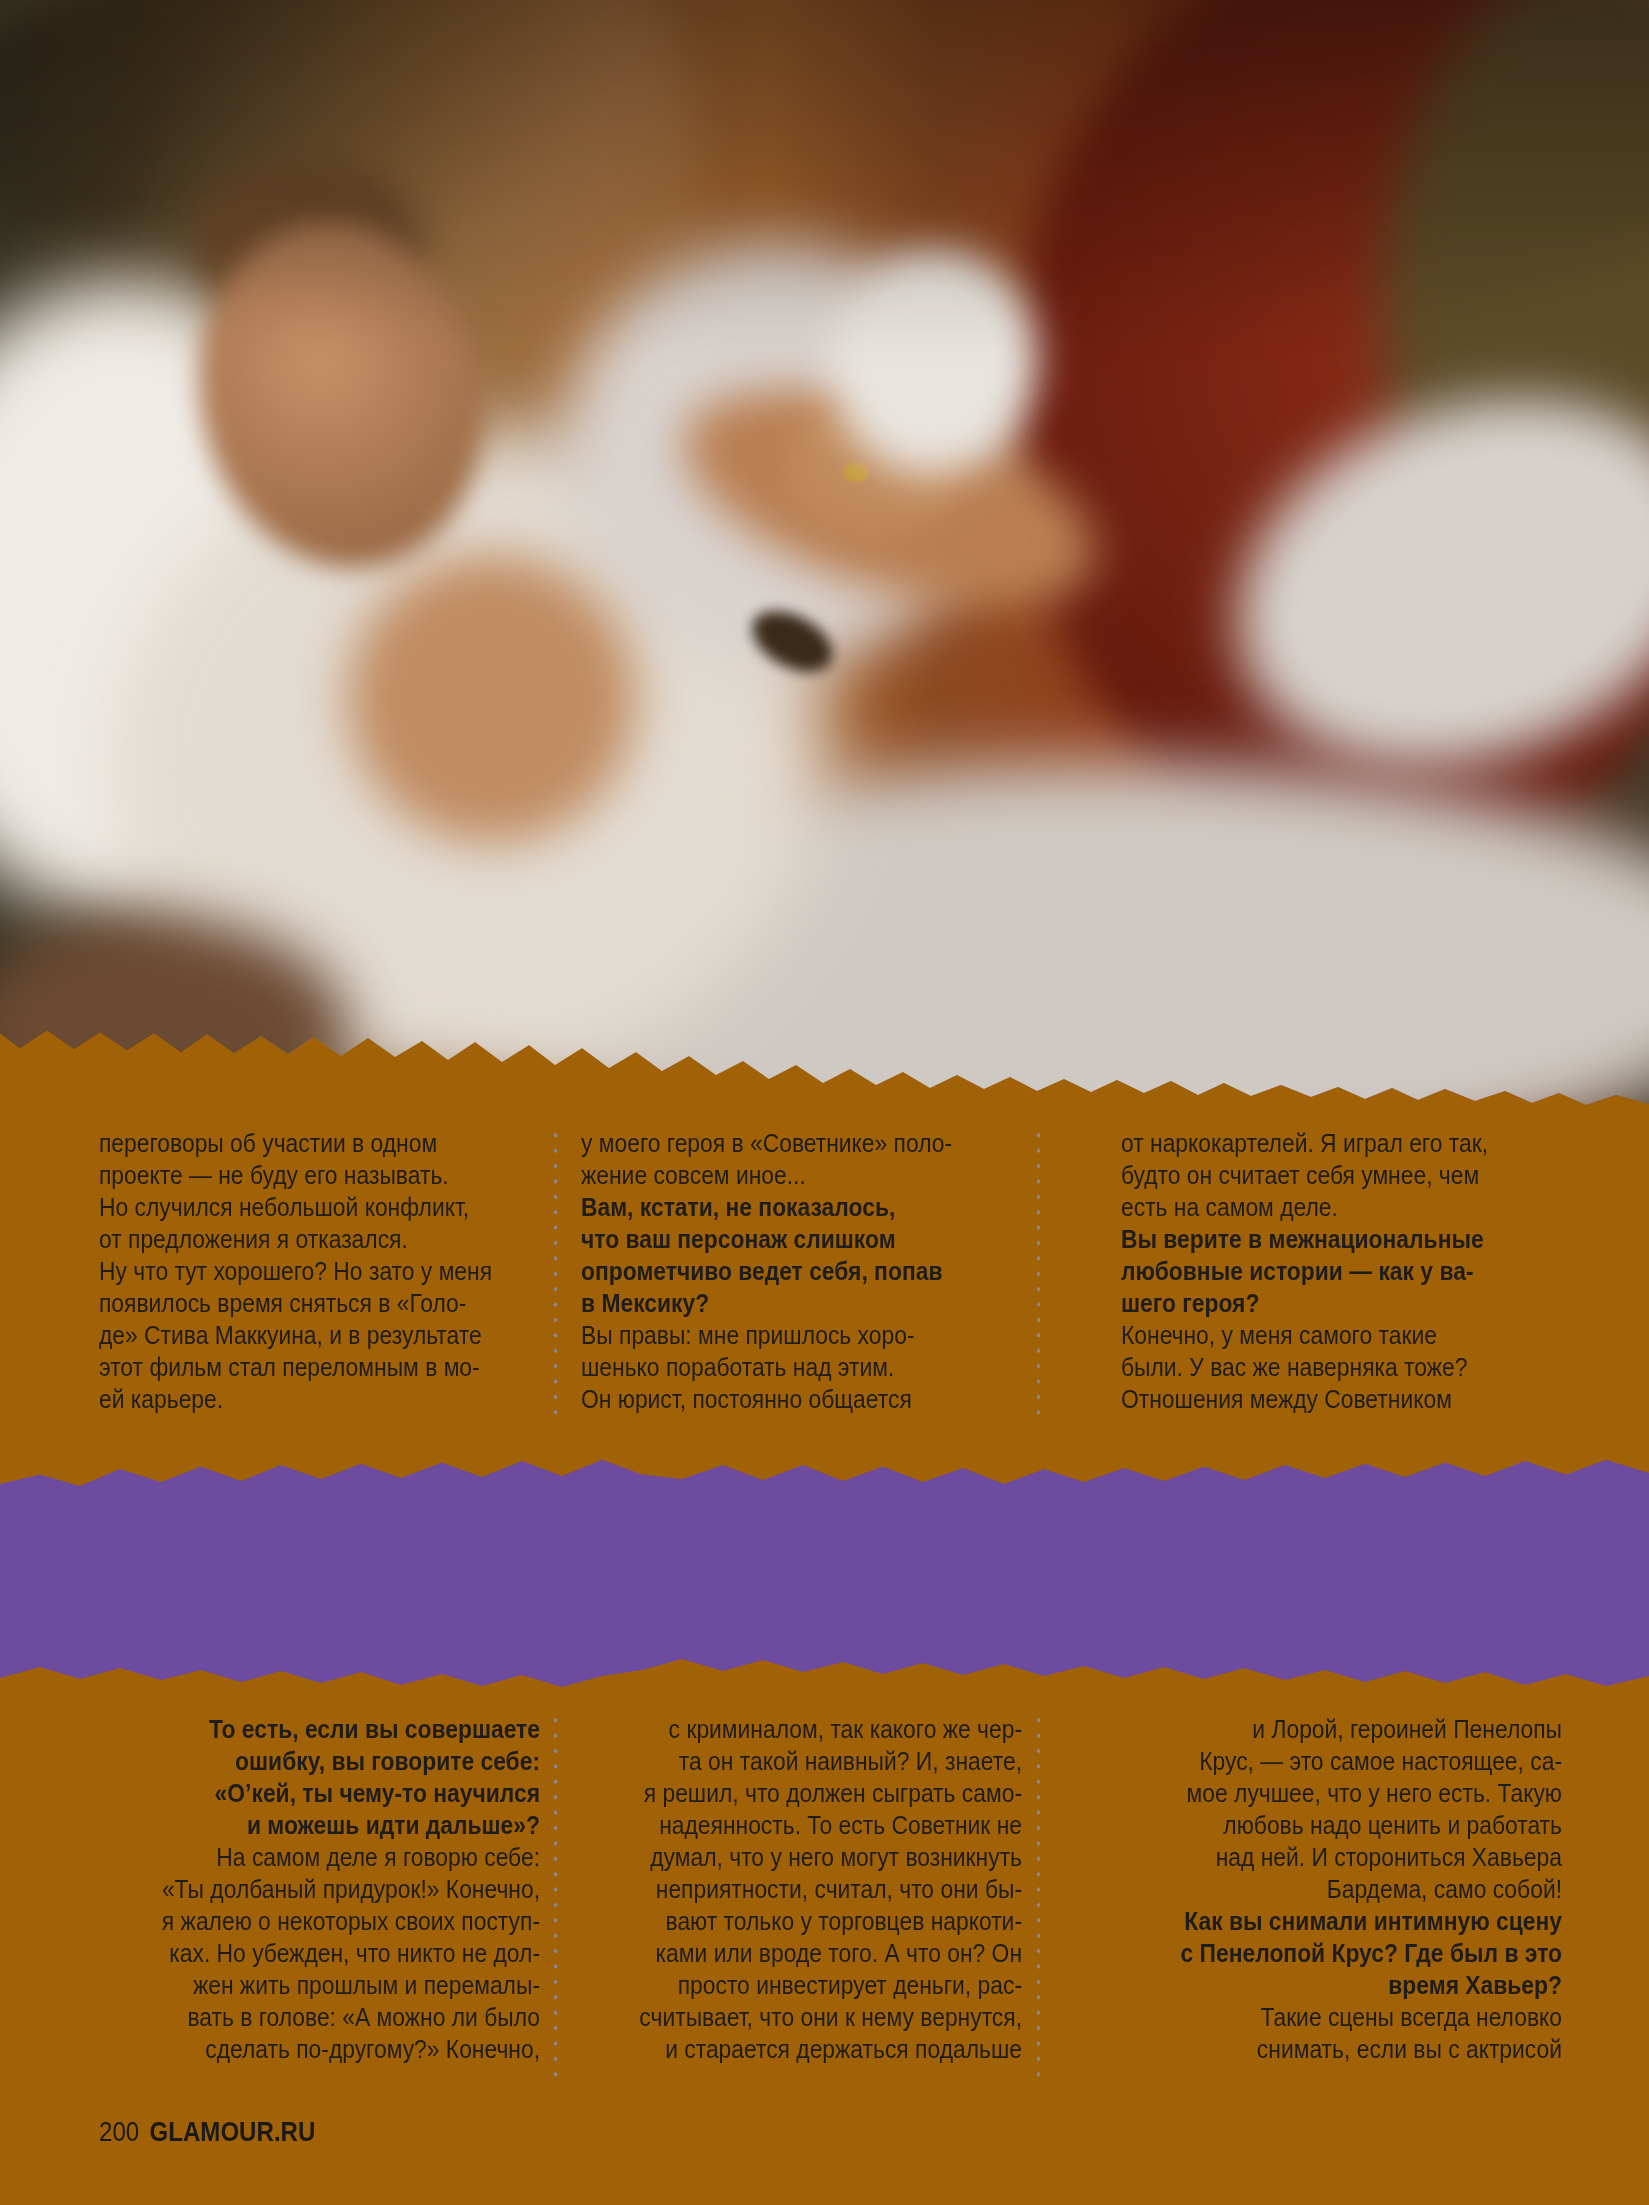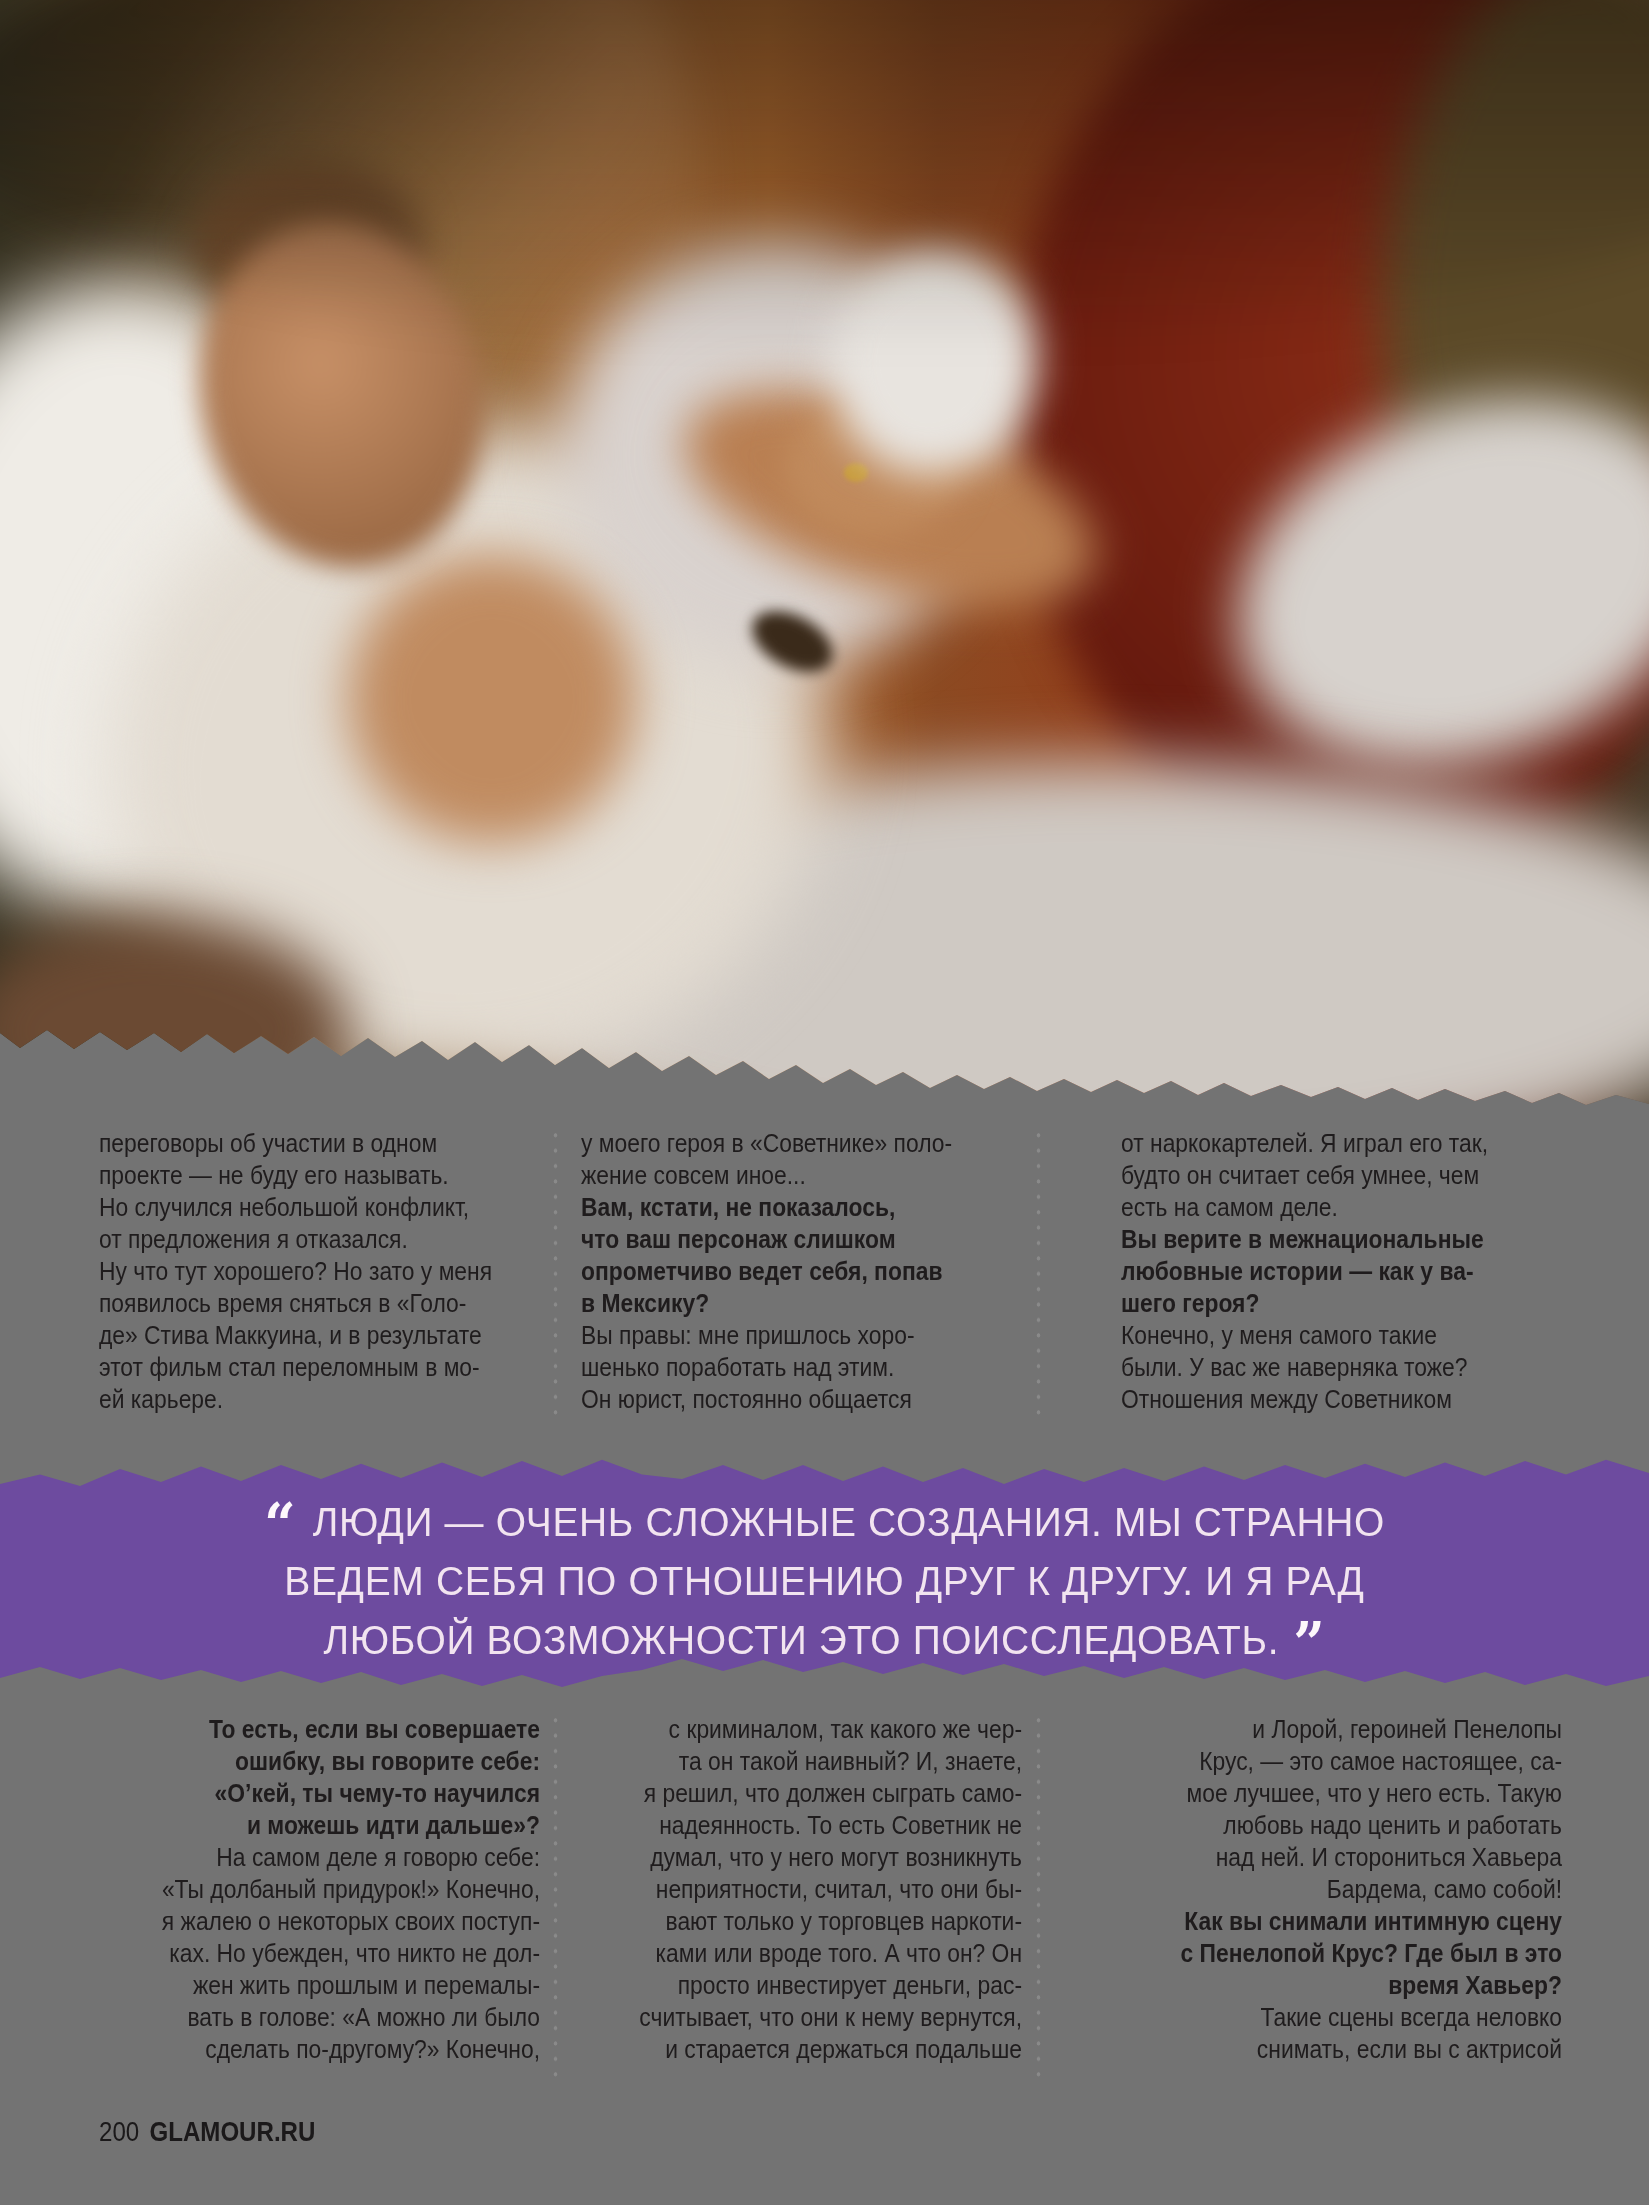--- a/index.html
+++ b/index.html
@@ -1,19 +1,19 @@
 <!DOCTYPE html>
 <html style="font-size:10.7px"><head>
 <meta charset="utf-8">
 <style>
   html,body{margin:0;padding:0;background:#e8e8e8;}
   .page{
     position:relative;
     width:1649px;height:2205px;
-    background:#737373;
+    background:#a16207;
     overflow:hidden;
     font-family:"Liberation Sans", sans-serif;
   }
 
   
   .photo{
     position:absolute;left:0;top:0;width:1649px;height:1114px;
     overflow:hidden;
     background:linear-gradient(to right,
       #35301f 0px,#45371f 134px,#5e4526 281px,#7c5227 435px,
@@ -186,25 +186,20 @@
         <div class="seg">Конечно, у меня самого такие
 были. У вас же наверняка тоже?
 Отношения между Советником</div>
       </div>
     </div>
     <div class="divider dtop d1"></div>
     <div class="divider dtop d2"></div>
   </div>
 
   <div class="banner"></div>
-  <div class="quote">
-    <div class="qline"><span class="qmark open">“</span><span>ЛЮДИ — ОЧЕНЬ СЛОЖНЫЕ СОЗДАНИЯ. МЫ СТРАННО</span></div>
-    <div class="qline"><span>ВЕДЕМ СЕБЯ ПО ОТНОШЕНИЮ ДРУГ К ДРУГУ. И Я РАД</span></div>
-    <div class="qline"><span>ЛЮБОЙ ВОЗМОЖНОСТИ ЭТО ПОИССЛЕДОВАТЬ.</span><span class="qmark close">”</span></div>
-  </div>
 
   <div class="bottom-block">
     <div class="col c1">
       <div class="colinner">
         <div class="seg bold">То есть, если вы совершаете
 ошибку, вы говорите себе:
 «О’кей, ты чему-то научился
 и можешь идти дальше»?</div>
         <div class="seg">На самом деле я говорю себе:
 «Ты долбаный придурок!» Конечно,

